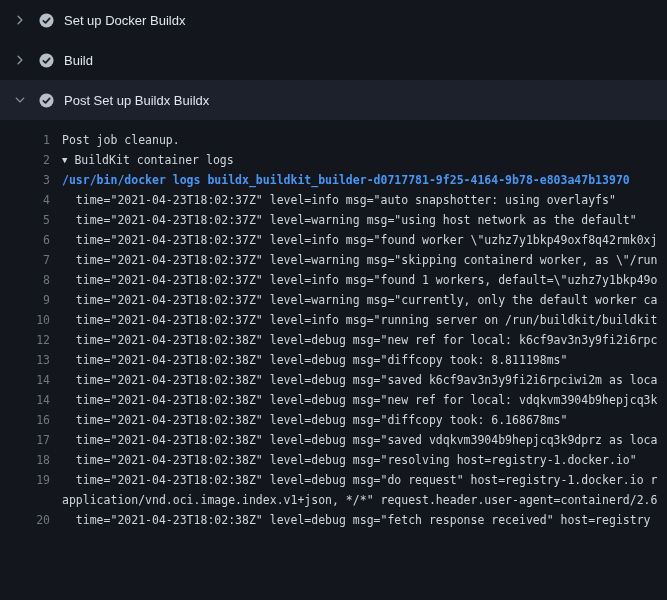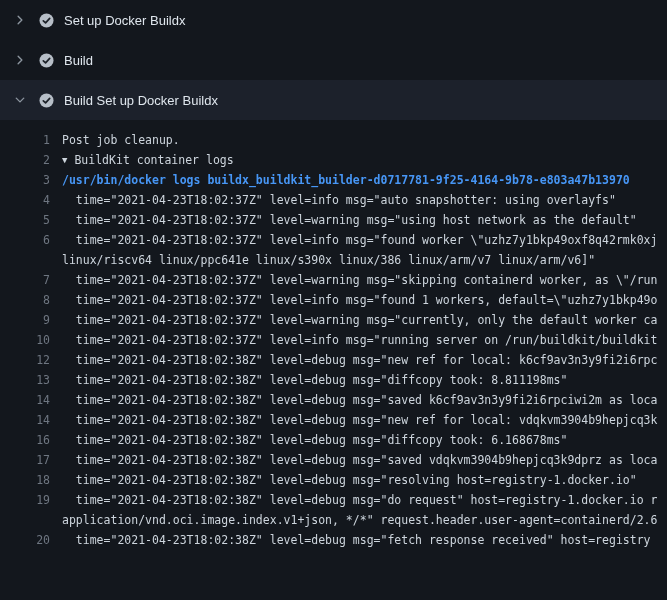--- a/index.html
+++ b/index.html
@@ -104,31 +104,30 @@
         <svg width="12" height="12" viewBox="0 0 16 16">
           <path d="M3 5.5 L8 10.5 L13 5.5" fill="none" stroke="#8b949e" stroke-width="1.8" stroke-linecap="round" stroke-linejoin="round"></path>
         </svg>
       </span>
       <span class="check">
         <svg width="15" height="15" viewBox="0 0 16 16">
           <circle cx="8" cy="8" r="7.5" fill="#b7bfc8"></circle>
           <path d="M4.6 8.3 L7 10.6 L11.4 5.7" fill="none" stroke="#1c2128" stroke-width="1.8" stroke-linecap="round" stroke-linejoin="round"></path>
         </svg>
       </span>
-      <span class="step-label">Build Set up Docker Buildx</span>
+      <span class="step-label">Post Set up Buildx Buildx</span>
     </div>
   </div>
 <div id="log-lines" class="log">
     <div class="log-line"><span class="ln">1</span><span class="lc plain">Post job cleanup.</span></div>
     <div class="log-line"><span class="ln">2</span><span class="lc group"><span class="caret">▼</span><span>BuildKit container logs</span></span></div>
     <div class="log-line"><span class="ln">3</span><span class="lc command">/usr/bin/docker logs buildx_buildkit_builder-d0717781-9f25-4164-9b78-e803a47b13970</span></div>
     <div class="log-line"><span class="ln">4</span><span class="lc plain">  time="2021-04-23T18:02:37Z" level=info msg="auto snapshotter: using overlayfs"</span></div>
     <div class="log-line"><span class="ln">5</span><span class="lc plain">  time="2021-04-23T18:02:37Z" level=warning msg="using host network as the default"</span></div>
     <div class="log-line"><span class="ln">6</span><span class="lc plain">  time="2021-04-23T18:02:37Z" level=info msg="found worker \"uzhz7y1bkp49oxf8q42rmk0xj</span></div>
-    <div class="log-line"><span class="ln"></span><span class="lc plain">linux/riscv64 linux/ppc641e linux/s390x linux/386 linux/arm/v7 linux/arm/v6]"</span></div>
     <div class="log-line"><span class="ln">7</span><span class="lc plain">  time="2021-04-23T18:02:37Z" level=warning msg="skipping containerd worker, as \"/run</span></div>
     <div class="log-line"><span class="ln">8</span><span class="lc plain">  time="2021-04-23T18:02:37Z" level=info msg="found 1 workers, default=\"uzhz7y1bkp49o</span></div>
     <div class="log-line"><span class="ln">9</span><span class="lc plain">  time="2021-04-23T18:02:37Z" level=warning msg="currently, only the default worker ca</span></div>
     <div class="log-line"><span class="ln">10</span><span class="lc plain">  time="2021-04-23T18:02:37Z" level=info msg="running server on /run/buildkit/buildkit</span></div>
     <div class="log-line"><span class="ln">12</span><span class="lc plain">  time="2021-04-23T18:02:38Z" level=debug msg="new ref for local: k6cf9av3n3y9fi2i6rpc</span></div>
     <div class="log-line"><span class="ln">13</span><span class="lc plain">  time="2021-04-23T18:02:38Z" level=debug msg="diffcopy took: 8.811198ms"</span></div>
     <div class="log-line"><span class="ln">14</span><span class="lc plain">  time="2021-04-23T18:02:38Z" level=debug msg="saved k6cf9av3n3y9fi2i6rpciwi2m as loca</span></div>
     <div class="log-line"><span class="ln">14</span><span class="lc plain">  time="2021-04-23T18:02:38Z" level=debug msg="new ref for local: vdqkvm3904b9hepjcq3k</span></div>
     <div class="log-line"><span class="ln">16</span><span class="lc plain">  time="2021-04-23T18:02:38Z" level=debug msg="diffcopy took: 6.168678ms"</span></div>
     <div class="log-line"><span class="ln">17</span><span class="lc plain">  time="2021-04-23T18:02:38Z" level=debug msg="saved vdqkvm3904b9hepjcq3k9dprz as loca</span></div>

